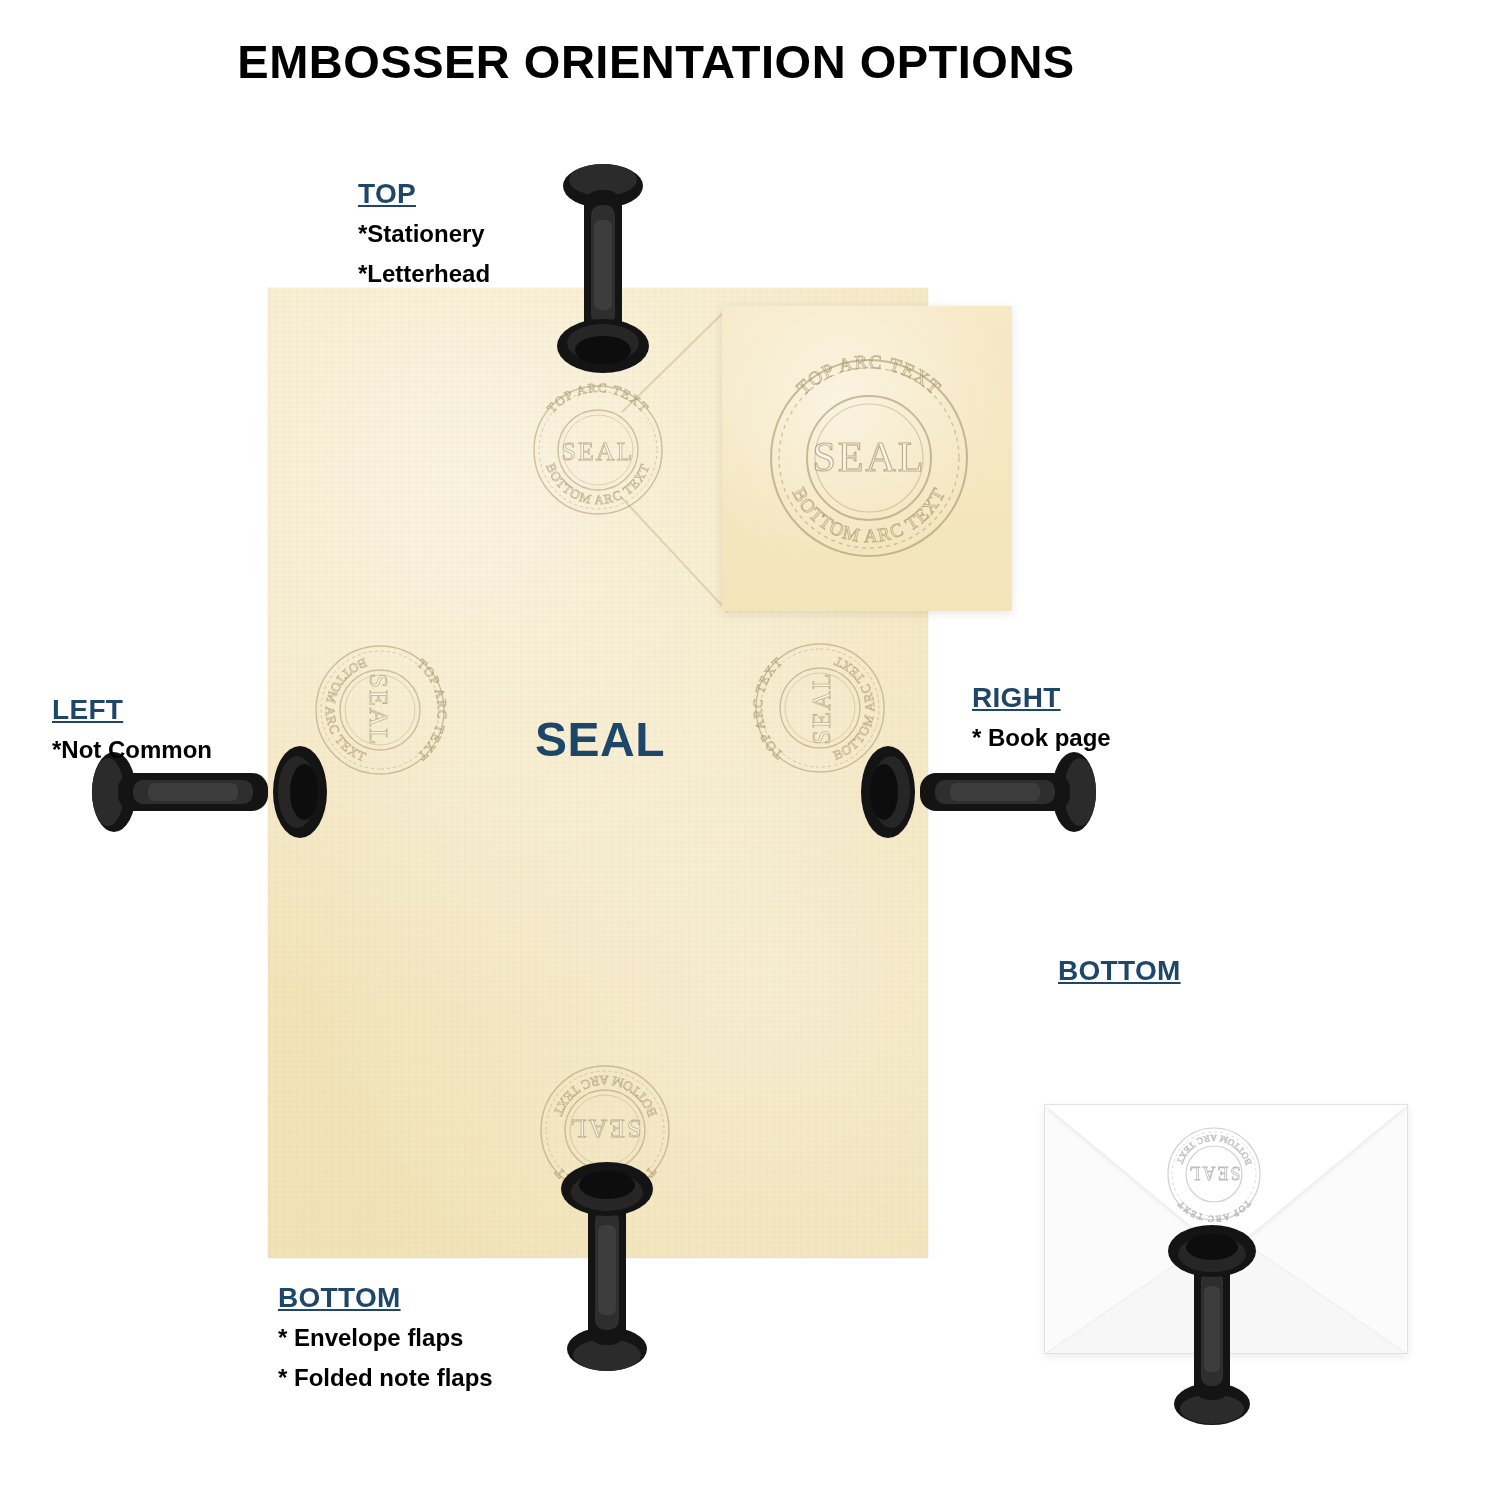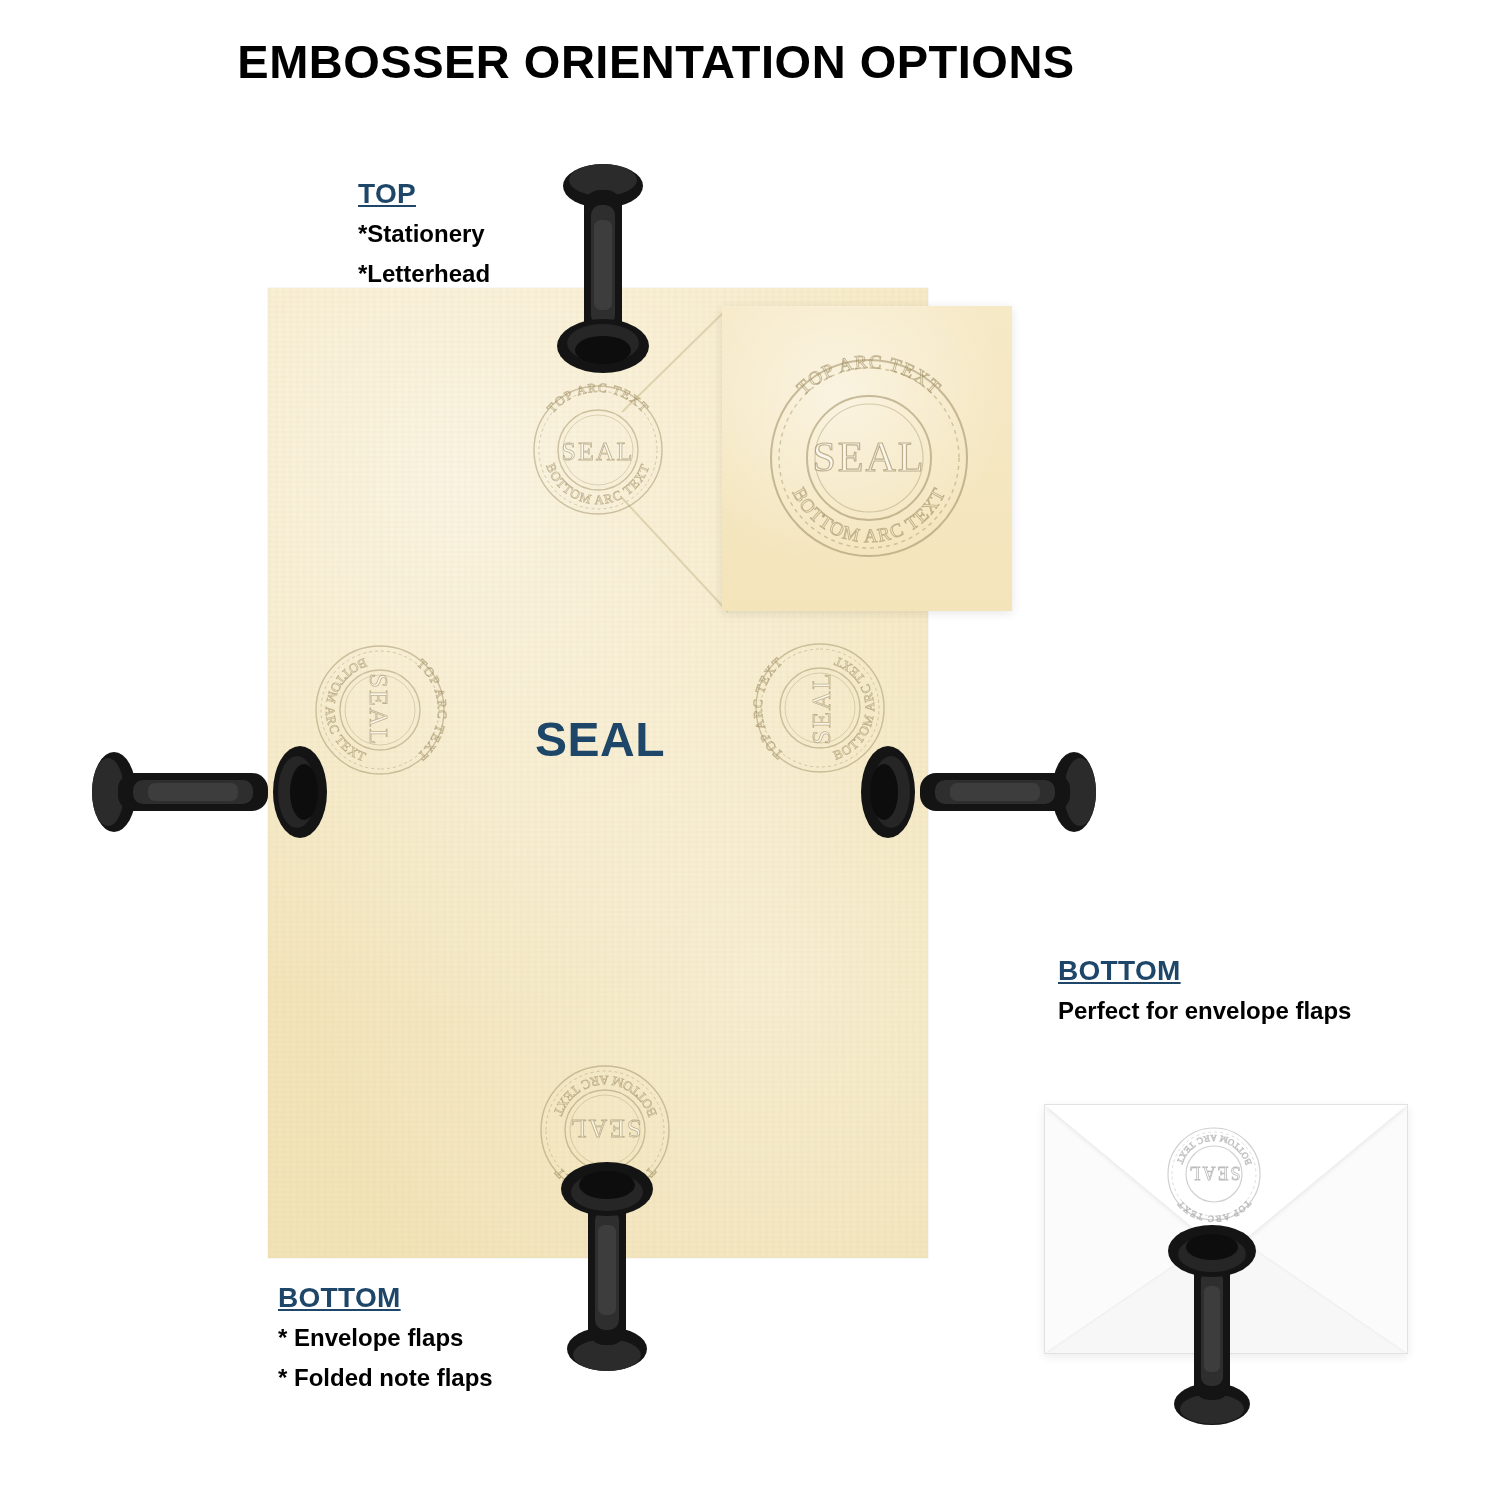--- a/index.html
+++ b/index.html
@@ -383,26 +383,33 @@
       </g>
     </svg>
   </div>
 
   <div class="lbl" id="label-top">
     <div class="head">TOP</div>
     <div class="line">*Stationery</div>
     <div class="line">*Letterhead</div>
   </div>
 
-
+  <div class="lbl" id="label-left">
+    <div class="head">LEFT</div>
+    <div class="line">*Not Common</div>
+  </div>
+
+  <div class="lbl" id="label-right">
+    <div class="head">RIGHT</div>
+    <div class="line">* Book page</div>
+  </div>
 
   <div class="lbl" id="label-bottom-page">
     <div class="head">BOTTOM</div>
     <div class="line">* Envelope flaps</div>
     <div class="line">* Folded note flaps</div>
   </div>
 
   <div class="lbl" id="label-bottom-env">
     <div class="head">BOTTOM</div>
-    <div class="line">Perfect for envelope flaps</div>
   </div>
 
 </div>
 
 </body></html>

